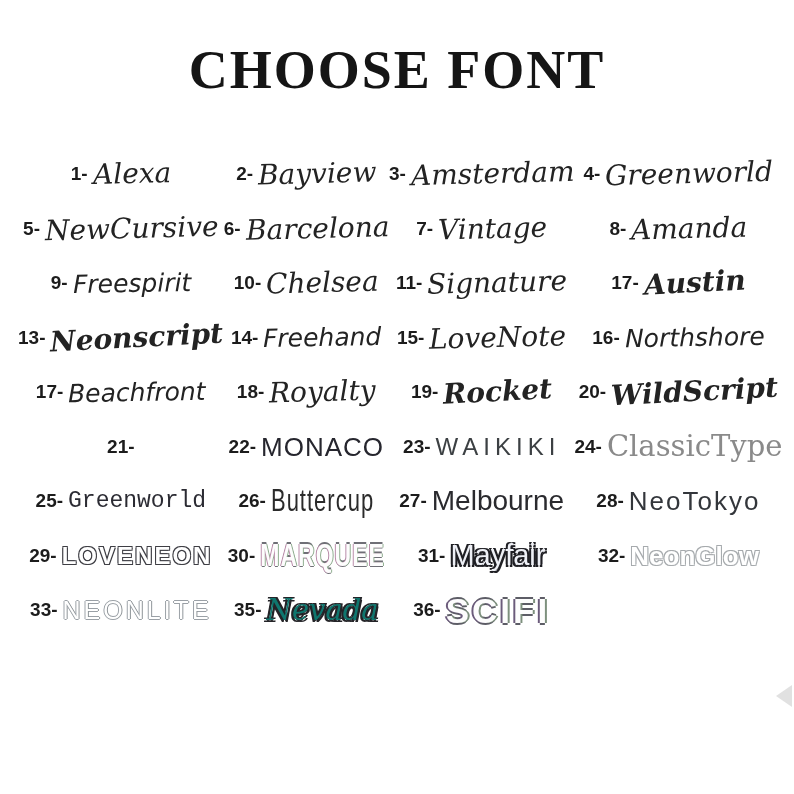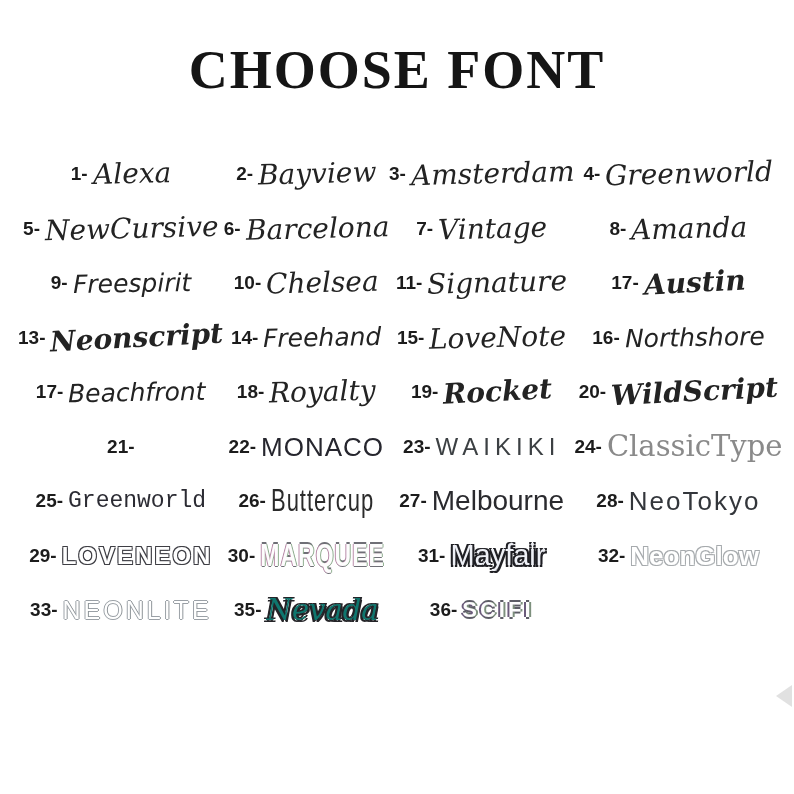--- a/index.html
+++ b/index.html
@@ -47,21 +47,21 @@
                      text-shadow:-2px -1px 0 #1f1f24, 2px -1px 0 #1f1f24, -2px 2px 0 #1f1f24, 2px 2px 0 #1f1f24; }
   .style-outlinelight{ font-size:26px; font-weight:700; color:#fff;
                      text-shadow:-1px -1px 0 #a6aaad, 1px -1px 0 #a6aaad, -1px 1px 0 #a6aaad, 1px 1px 0 #b3b7ba; }
   .style-outlinewide { font-size:25px; font-weight:400; letter-spacing:3px; color:#fff;
                      text-shadow:-1px 0 0 #9aa0a6, 1px 0 0 #8c9296, 0 -1px 0 #9aa0a6, 0 1px 0 #9aa0a6; }
   .style-tracecaps { font-size:25px; font-weight:400; letter-spacing:2px; color:#fff;
                      text-shadow:-1px 0 0 #4a4a50, 1px 0 0 #7a5560, 0 -1px 0 #55705a, 0 1px 0 #4a4a50; }
   .style-bubble    { font-family:"DejaVu Serif", serif; font-style:italic; font-weight:400;
                      font-size:29px; color:#0f766e;
                      text-shadow:-2px -1px 0 #242428, 2px -1px 0 #242428, -2px 2px 0 #242428, 2px 2px 0 #242428; }
-  .style-techno    { font-size:22px; font-weight:700; letter-spacing:3px; color:#fdfdfd;
+  .style-techno    { font-size:35px; font-weight:700; letter-spacing:3px; color:#fdfdfd;
                      text-shadow:-2px 0 0 #6b5b7b, 2px 0 0 #7d907d, 0 -2px 0 #5d5d66, 0 2px 0 #5d5d66; }
 
   .corner-watermark { position:absolute; right:2px; top:646px; width:0; height:0;
                       border-top:11px solid transparent; border-bottom:11px solid transparent;
                       border-right:16px solid #d9d9d9; opacity:.8; }
 </style>
 </head>
 <body>
 
 <div class="page">

